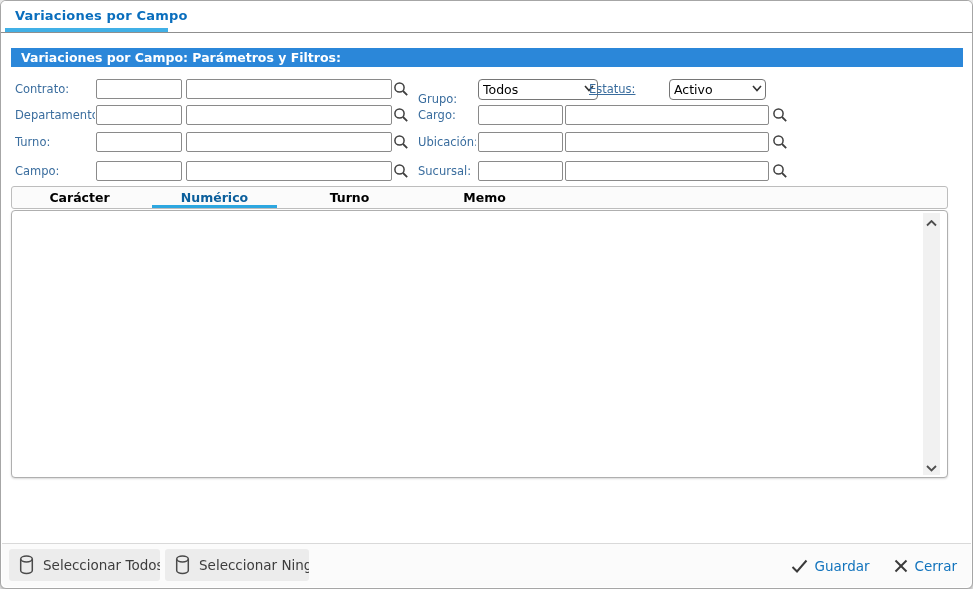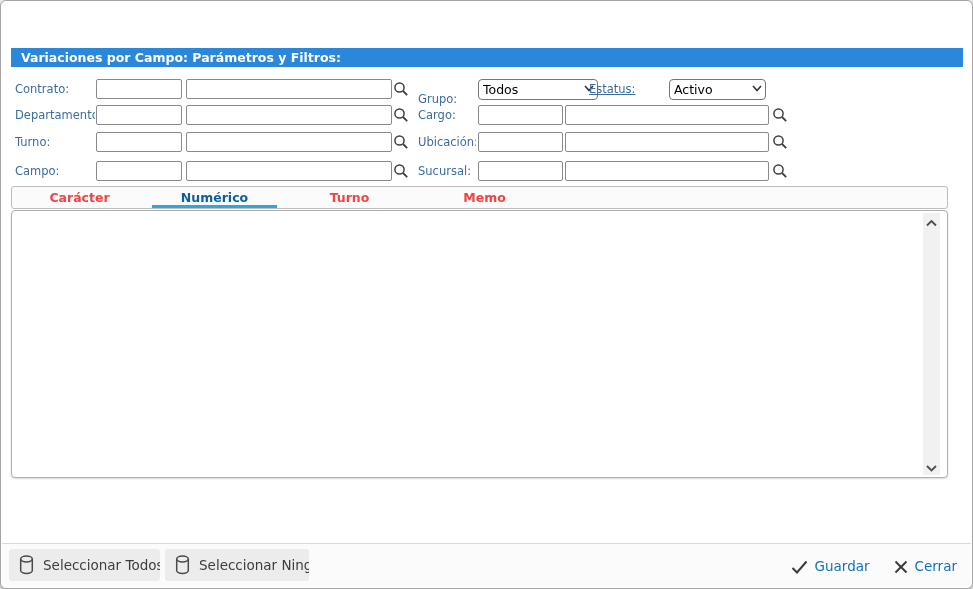--- a/index.html
+++ b/index.html
@@ -25,47 +25,51 @@
   .selwrap{position:absolute;height:21px;}
   .selwrap select{width:100%;height:21px;border:1px solid #767676;border-radius:4px;background:#fff;color:#000;
        font-size:12.5px;font-family:inherit;padding:0 18px 0 4px;box-sizing:border-box;
        -webkit-appearance:none;appearance:none;outline:none;}
   .selwrap .chev{position:absolute;right:4px;top:6px;pointer-events:none;line-height:0;}
 
   
   .tabstrip{position:absolute;left:10px;top:185px;width:937px;height:23px;background:#fbfbfb;
             border:1px solid #bdbdbd;border-radius:3px;box-sizing:border-box;display:flex;}
   .tabcell{position:relative;width:135px;text-align:center;font-size:12.5px;font-weight:bold;
-           color:#ef4444;line-height:21px;cursor:pointer;white-space:nowrap;}
+           color:#000000;line-height:21px;cursor:pointer;white-space:nowrap;}
   .tabcell.active{color:#0b5f9c;}
   .tabcell.active::after{content:"";position:absolute;left:5px;right:5px;bottom:0;height:3px;background:#2da7e0;}
 
   
   .listbox{position:absolute;left:10px;top:209px;width:937px;height:268px;background:#fff;
            border:1px solid #afafaf;border-radius:4px;box-sizing:border-box;box-shadow:0 1px 2px rgba(0,0,0,.15);}
   .vscroll{position:absolute;top:2px;bottom:2px;right:7px;width:17px;background:#f1f1f1;}
   .vscroll .arr{position:absolute;left:0;width:17px;height:17px;display:flex;align-items:center;justify-content:center;cursor:pointer;}
   .vscroll .arr.up{top:0;}
   .vscroll .arr.down{bottom:0;}
 
   
   .footer{position:absolute;left:1px;right:1px;bottom:1px;height:43px;background:#fbfbfb;
           border-top:1px solid #d9d9d9;border-radius:0 0 6px 6px;}
   .btn-gray{position:absolute;top:5px;height:32px;background:#ececec;border:none;border-radius:3px;
             display:flex;align-items:center;gap:9px;color:#3d3d3d;font-size:13.5px;padding:0 10px;
             box-sizing:border-box;white-space:nowrap;overflow:hidden;cursor:pointer;font-family:inherit;}
   .footer-right{position:absolute;right:14px;top:0;height:100%;display:flex;align-items:center;gap:24px;}
-  .linkbtn{display:flex;align-items:flex-end;gap:7px;font-size:13.5px;color:#1173bd;cursor:pointer;white-space:nowrap;}
+  .linkbtn{display:flex;align-items:center;gap:7px;font-size:13.5px;color:#1173bd;cursor:pointer;white-space:nowrap;}
 </style>
 </head>
 <body>
 
 <div class="stage">
   <div class="window">
 
+    <div class="toptab-row">
+      <div class="toptab-label">Variaciones por Campo</div>
+      <div class="toptab-underline"></div>
+    </div>
 
     <div class="header-bar">Variaciones por Campo: Parámetros y Filtros:</div>
 
     <div class="lbl" style="left:14px;top:78px;width:80px;">Contrato:</div>
     <input class="txt" style="left: 95px; top: 78px; width: 86px;" value="">
     <input class="txt" style="left: 185px; top: 78px; width: 206px;" value="">
     <span class="mag" style="left:392px;top:80px;">
       <svg width="16" height="16" viewBox="0 0 16 16">
           <circle cx="6.5" cy="6.5" r="4.6" fill="none" stroke="#3f3f3f" stroke-width="1.5"></circle>
           <line x1="10" y1="10" x2="14.2" y2="14.2" stroke="#3f3f3f" stroke-width="1.8"></line>

